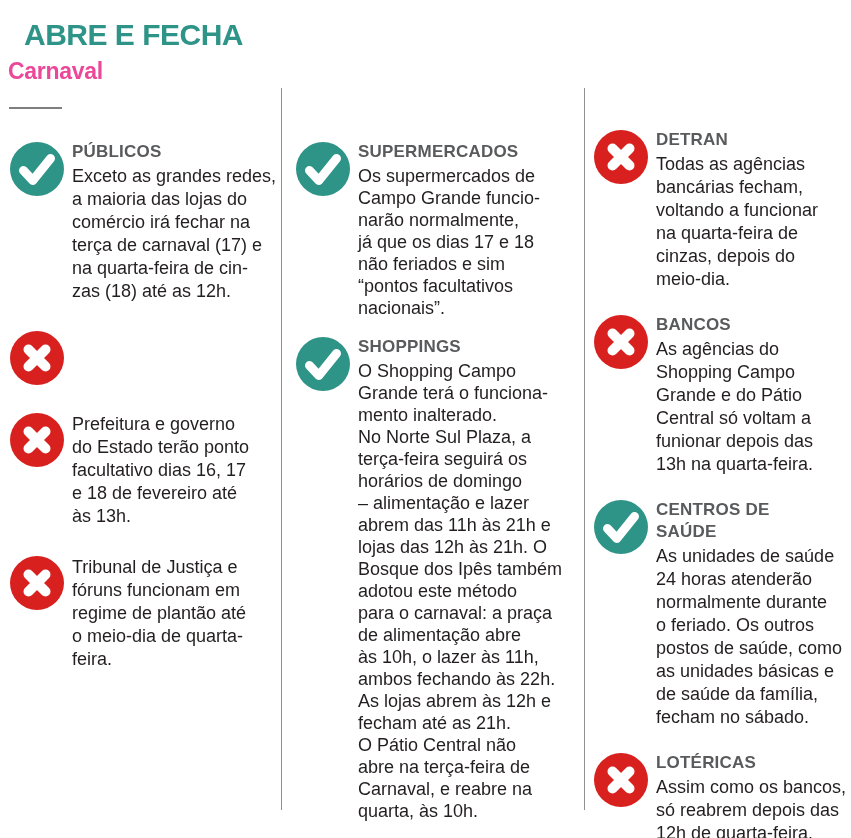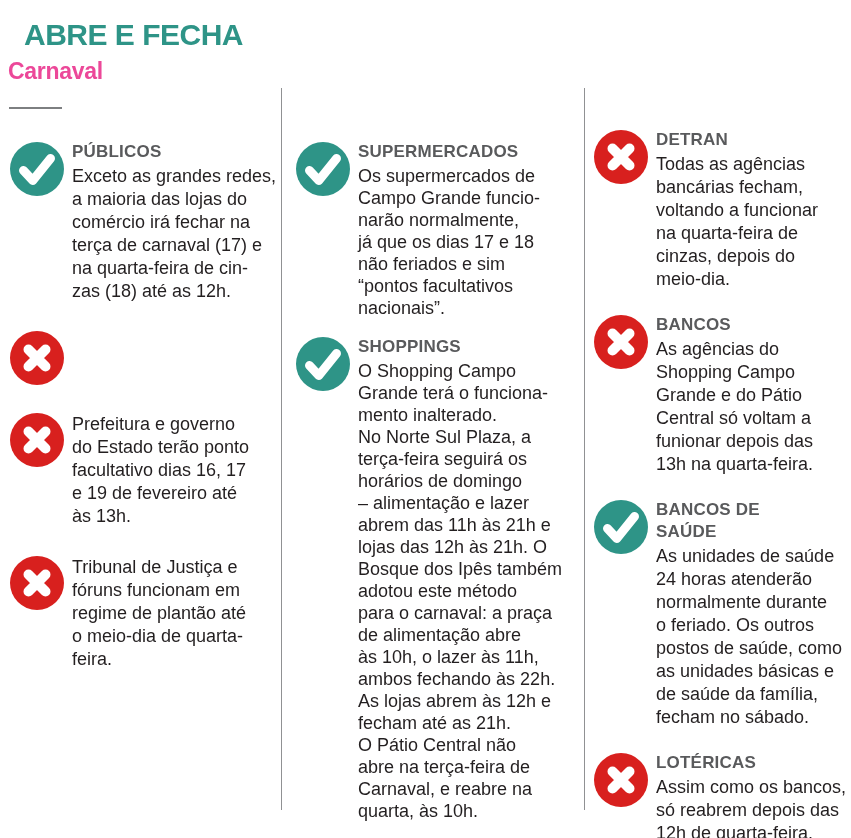--- a/index.html
+++ b/index.html
@@ -88,21 +88,21 @@
     <span class="icon icon-x">
       <svg viewBox="0 0 54 54" xmlns="http://www.w3.org/2000/svg">
         <circle cx="27" cy="27" r="27" fill="#D8201E"></circle>
         <path d="M18.5 18.5 L35.5 35.5 M35.5 18.5 L18.5 35.5" fill="none" stroke="#ffffff" stroke-width="10" stroke-linecap="round"></path>
       </svg>
     </span>
     <div class="text">
       <div class="body">Prefeitura e governo
 do Estado terão ponto
 facultativo dias 16, 17
-e 19 de fevereiro até
+e 18 de fevereiro até
 às 13h.</div>
     </div>
   </div>
 
   <div class="section">
 
     <span class="icon icon-x">
       <svg viewBox="0 0 54 54" xmlns="http://www.w3.org/2000/svg">
         <circle cx="27" cy="27" r="27" fill="#D8201E"></circle>
         <path d="M18.5 18.5 L35.5 35.5 M35.5 18.5 L18.5 35.5" fill="none" stroke="#ffffff" stroke-width="10" stroke-linecap="round"></path>
@@ -213,21 +213,21 @@
 
   <div class="section">
     <span class="icon icon-check">
       <svg viewBox="0 0 54 54" xmlns="http://www.w3.org/2000/svg">
         <circle cx="27" cy="27" r="27" fill="#2E9487"></circle>
         <path d="M13.5 28.5 L22.8 38.5 L40.5 16.5" fill="none" stroke="#ffffff" stroke-width="9" stroke-linecap="round" stroke-linejoin="round"></path>
       </svg>
     </span>
 
     <div class="text">
-      <div class="title">BANCOS DE
+      <div class="title">CENTROS DE
 SAÚDE</div>
       <div class="body">As unidades de saúde
 24 horas atenderão
 normalmente durante
 o feriado. Os outros
 postos de saúde, como
 as unidades básicas e
 de saúde da família,
 fecham no sábado.</div>
     </div>

